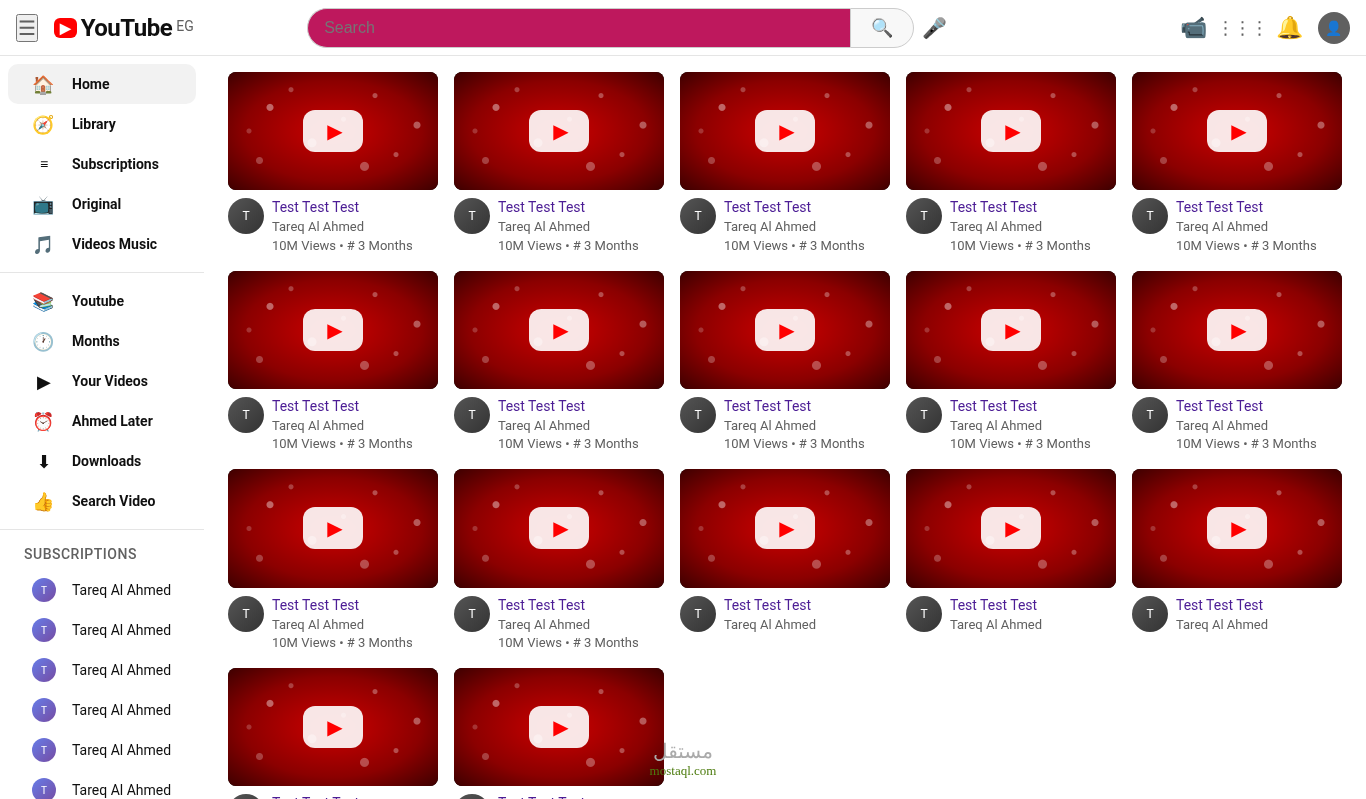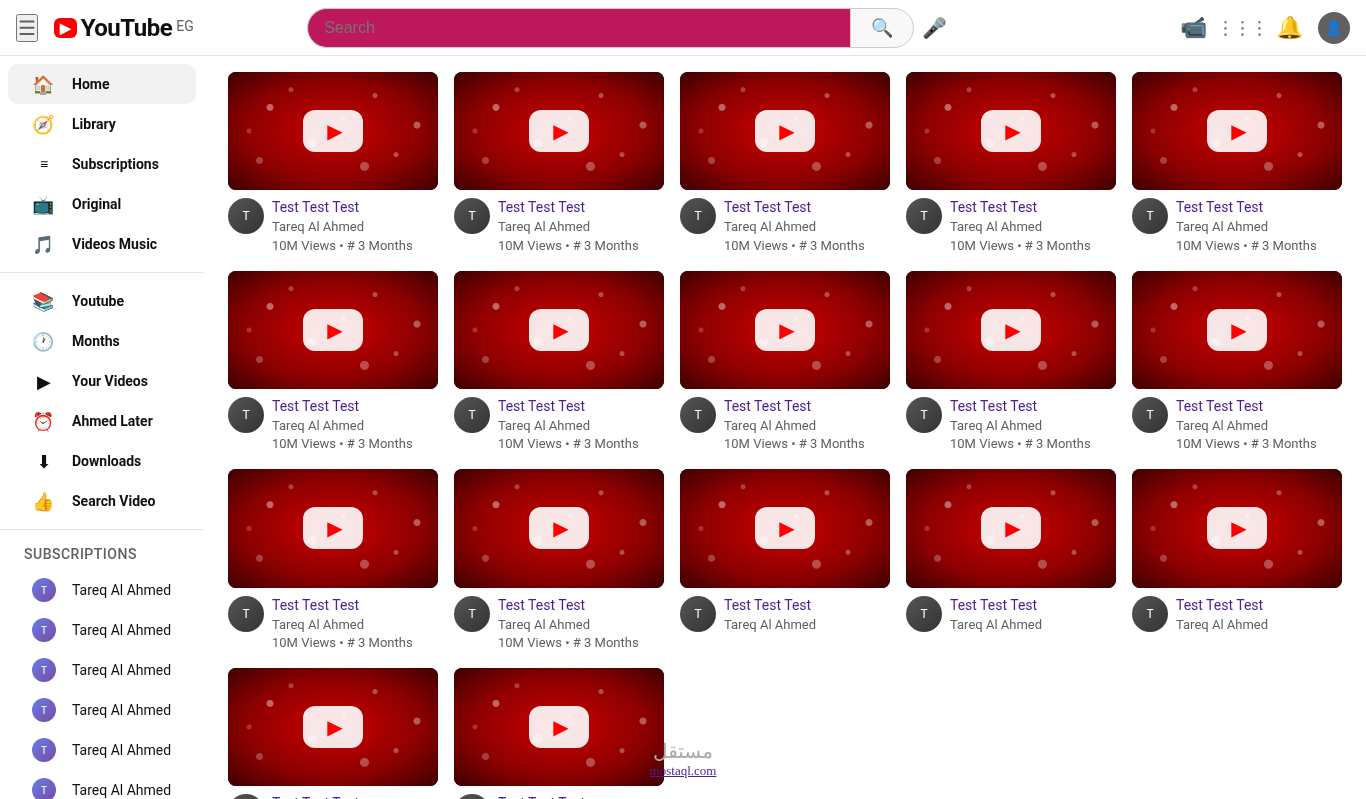--- a/index.html
+++ b/index.html
@@ -151,21 +151,21 @@
     .video-details { flex: 1; }
     .video-title { font-size: 14px; font-weight: 400; color: #4c1d95; line-height: 1.3; margin-bottom: 2px; }
     .video-meta { font-size: 13px; color: #606060; line-height: 1.4; }
 
     
     .watermark {
       position: fixed; bottom: 20px; left: 50%; transform: translateX(-50%);
       color: #aaa; font-size: 20px; font-family: serif; z-index: 200;
       text-align: center; pointer-events: none;
     }
-    .watermark-sub { font-size: 13px; color: #4c1d95; text-decoration: underline; }
+    .watermark-sub { font-size: 13px; color: #4d7c0f; }
   </style>
 </head>
 <body>
 
 <header class="header">
   <div class="header-left">
     <button class="menu-icon">☰</button>
     <div class="logo">
       <div class="logo-yt">
         <span>▶</span>

